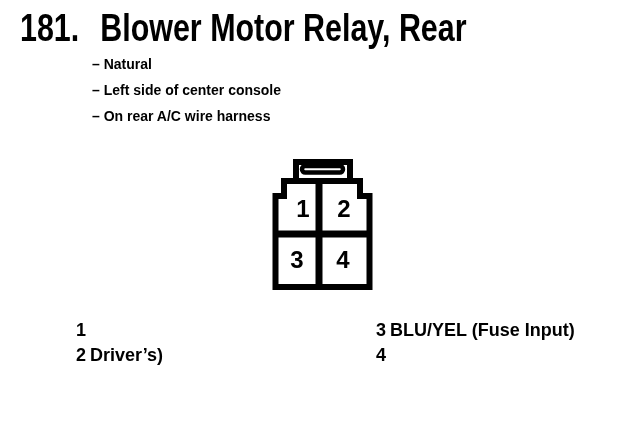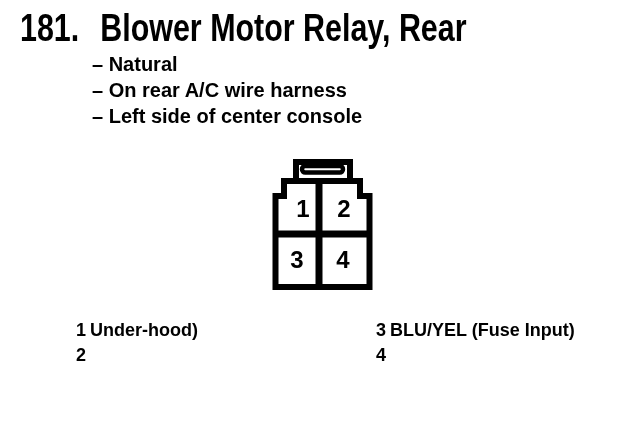--- a/index.html
+++ b/index.html
@@ -17,21 +17,21 @@
     position:absolute;left:20px;top:8px;
     font-size:39px;line-height:39px;font-weight:bold;
     white-space:nowrap;
     transform:scaleX(0.78);
     transform-origin:0 0;
   }
   .title .t-label{margin-left:27px;}
   
   .notes{
     position:absolute;left:92px;top:51px;
-    font-size:20px;line-height:26px;font-weight:bold;
+    font-size:14px;line-height:26px;font-weight:bold;
     white-space:nowrap;
   }
   
   .connector{
     position:absolute;left:255px;top:150px;
   }
   .connector text{
     font-family:"Liberation Sans", sans-serif;
     font-weight:bold;font-size:24px;fill:#000;
   }
@@ -50,22 +50,22 @@
 <body>
 
 <div class="page">
 
   <div class="title">
     <span class="t-num">181.</span><span class="t-label">Blower Motor Relay, Rear</span>
   </div>
 
   <div class="notes">
     <div>– Natural</div>
+    <div>– Left side of center console</div>
     <div>– On rear A/C wire harness</div>
-    <div>– Left side of center console</div>
   </div>
 
   <svg class="connector" width="130" height="145" viewBox="255 150 130 145">
 
     <path d="M296,162 H350 V181 H360 V196 H369.5 V287 H275.5 V196 H284 V181 H296 Z" fill="#ffffff" stroke="#000000" stroke-width="6" stroke-linejoin="miter"></path>
 
     <line x1="281" y1="181" x2="363" y2="181" stroke="#000000" stroke-width="6"></line>
 
     <rect x="302" y="166" width="41" height="6.5" rx="3.2" fill="#ffffff" stroke="#000000" stroke-width="4.5"></rect>
 
@@ -75,26 +75,26 @@
     <text x="303" y="216.5" text-anchor="middle">1</text>
     <text x="344" y="216.5" text-anchor="middle">2</text>
     <text x="297" y="268" text-anchor="middle">3</text>
     <text x="343" y="268" text-anchor="middle">4</text>
   </svg>
 
   <div class="legend legend-left">
     <div class="entry">
       <span class="num">1</span>
       <span class="lines">
-        <div>Under-hood)</div>
       </span>
     </div>
     <div class="entry">
       <span class="num">2</span>
       <span class="lines">
+        <div>Driver’s)</div>
       </span>
     </div>
   </div>
 
   <div class="legend legend-right">
     <div class="entry">
       <span class="num">3</span>
       <span class="lines">
         <div>BLU/YEL (Fuse Input)</div>
       </span>

